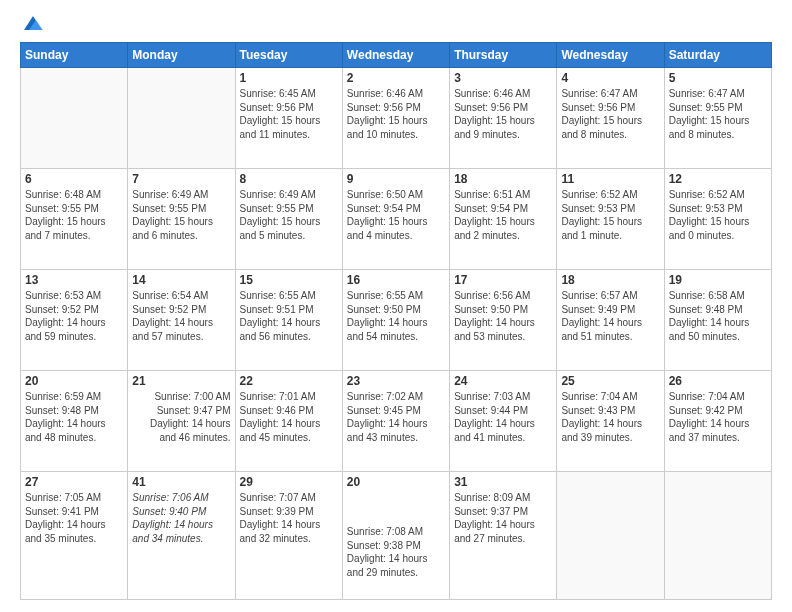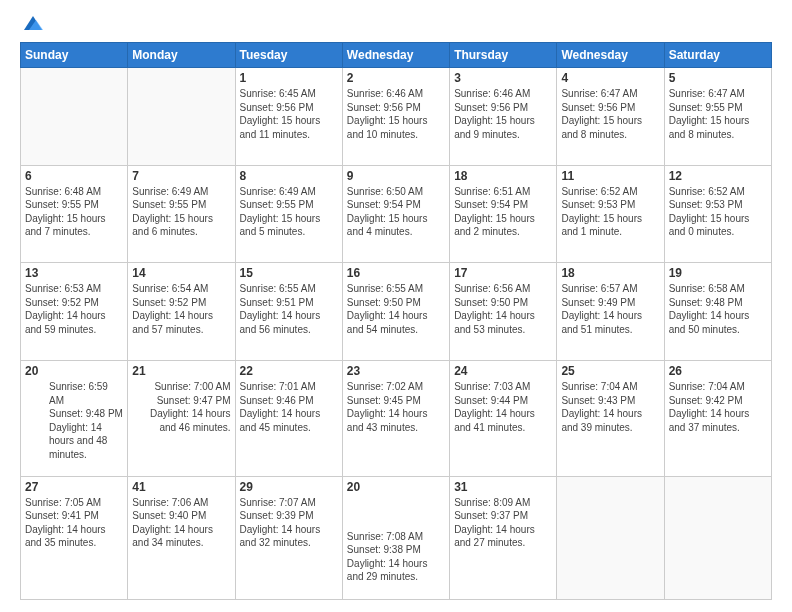--- a/index.html
+++ b/index.html
@@ -255,21 +255,21 @@
           <td>
             <span class="day-number">19</span>
             <div class="day-info" style="white-space: pre-line;">Sunrise: 6:58 AM
 Sunset: 9:48 PM
 Daylight: 14 hours and 50 minutes.</div>
           </td>
         </tr>
         <tr>
           <td>
             <span class="day-number">20</span>
-            <div class="day-info" style="white-space: pre-line; margin-left: 24px;">Sunrise: 6:59 AM
+            <div class="day-info" style="white-space: pre-line;">Sunrise: 6:59 AM
 Sunset: 9:48 PM
 Daylight: 14 hours and 48 minutes.</div>
           </td>
           <td>
             <span class="day-number">21</span>
             <div class="day-info" style="white-space: pre-line; text-align: right;">Sunrise: 7:00 AM
 Sunset: 9:47 PM
 Daylight: 14 hours and 46 minutes.</div>
           </td>
           <td>
@@ -305,21 +305,21 @@
         </tr>
         <tr>
           <td>
             <span class="day-number">27</span>
             <div class="day-info" style="white-space: pre-line;">Sunrise: 7:05 AM
 Sunset: 9:41 PM
 Daylight: 14 hours and 35 minutes.</div>
           </td>
           <td>
             <span class="day-number">41</span>
-            <div class="day-info" style="white-space: pre-line;">Sunrise: 7:06 AM
+            <div class="day-info" style="white-space: pre-line; font-style: italic;">Sunrise: 7:06 AM
 Sunset: 9:40 PM
 Daylight: 14 hours and 34 minutes.</div>
           </td>
           <td>
             <span class="day-number">29</span>
             <div class="day-info" style="white-space: pre-line;">Sunrise: 7:07 AM
 Sunset: 9:39 PM
 Daylight: 14 hours and 32 minutes.</div>
           </td>
           <td>

